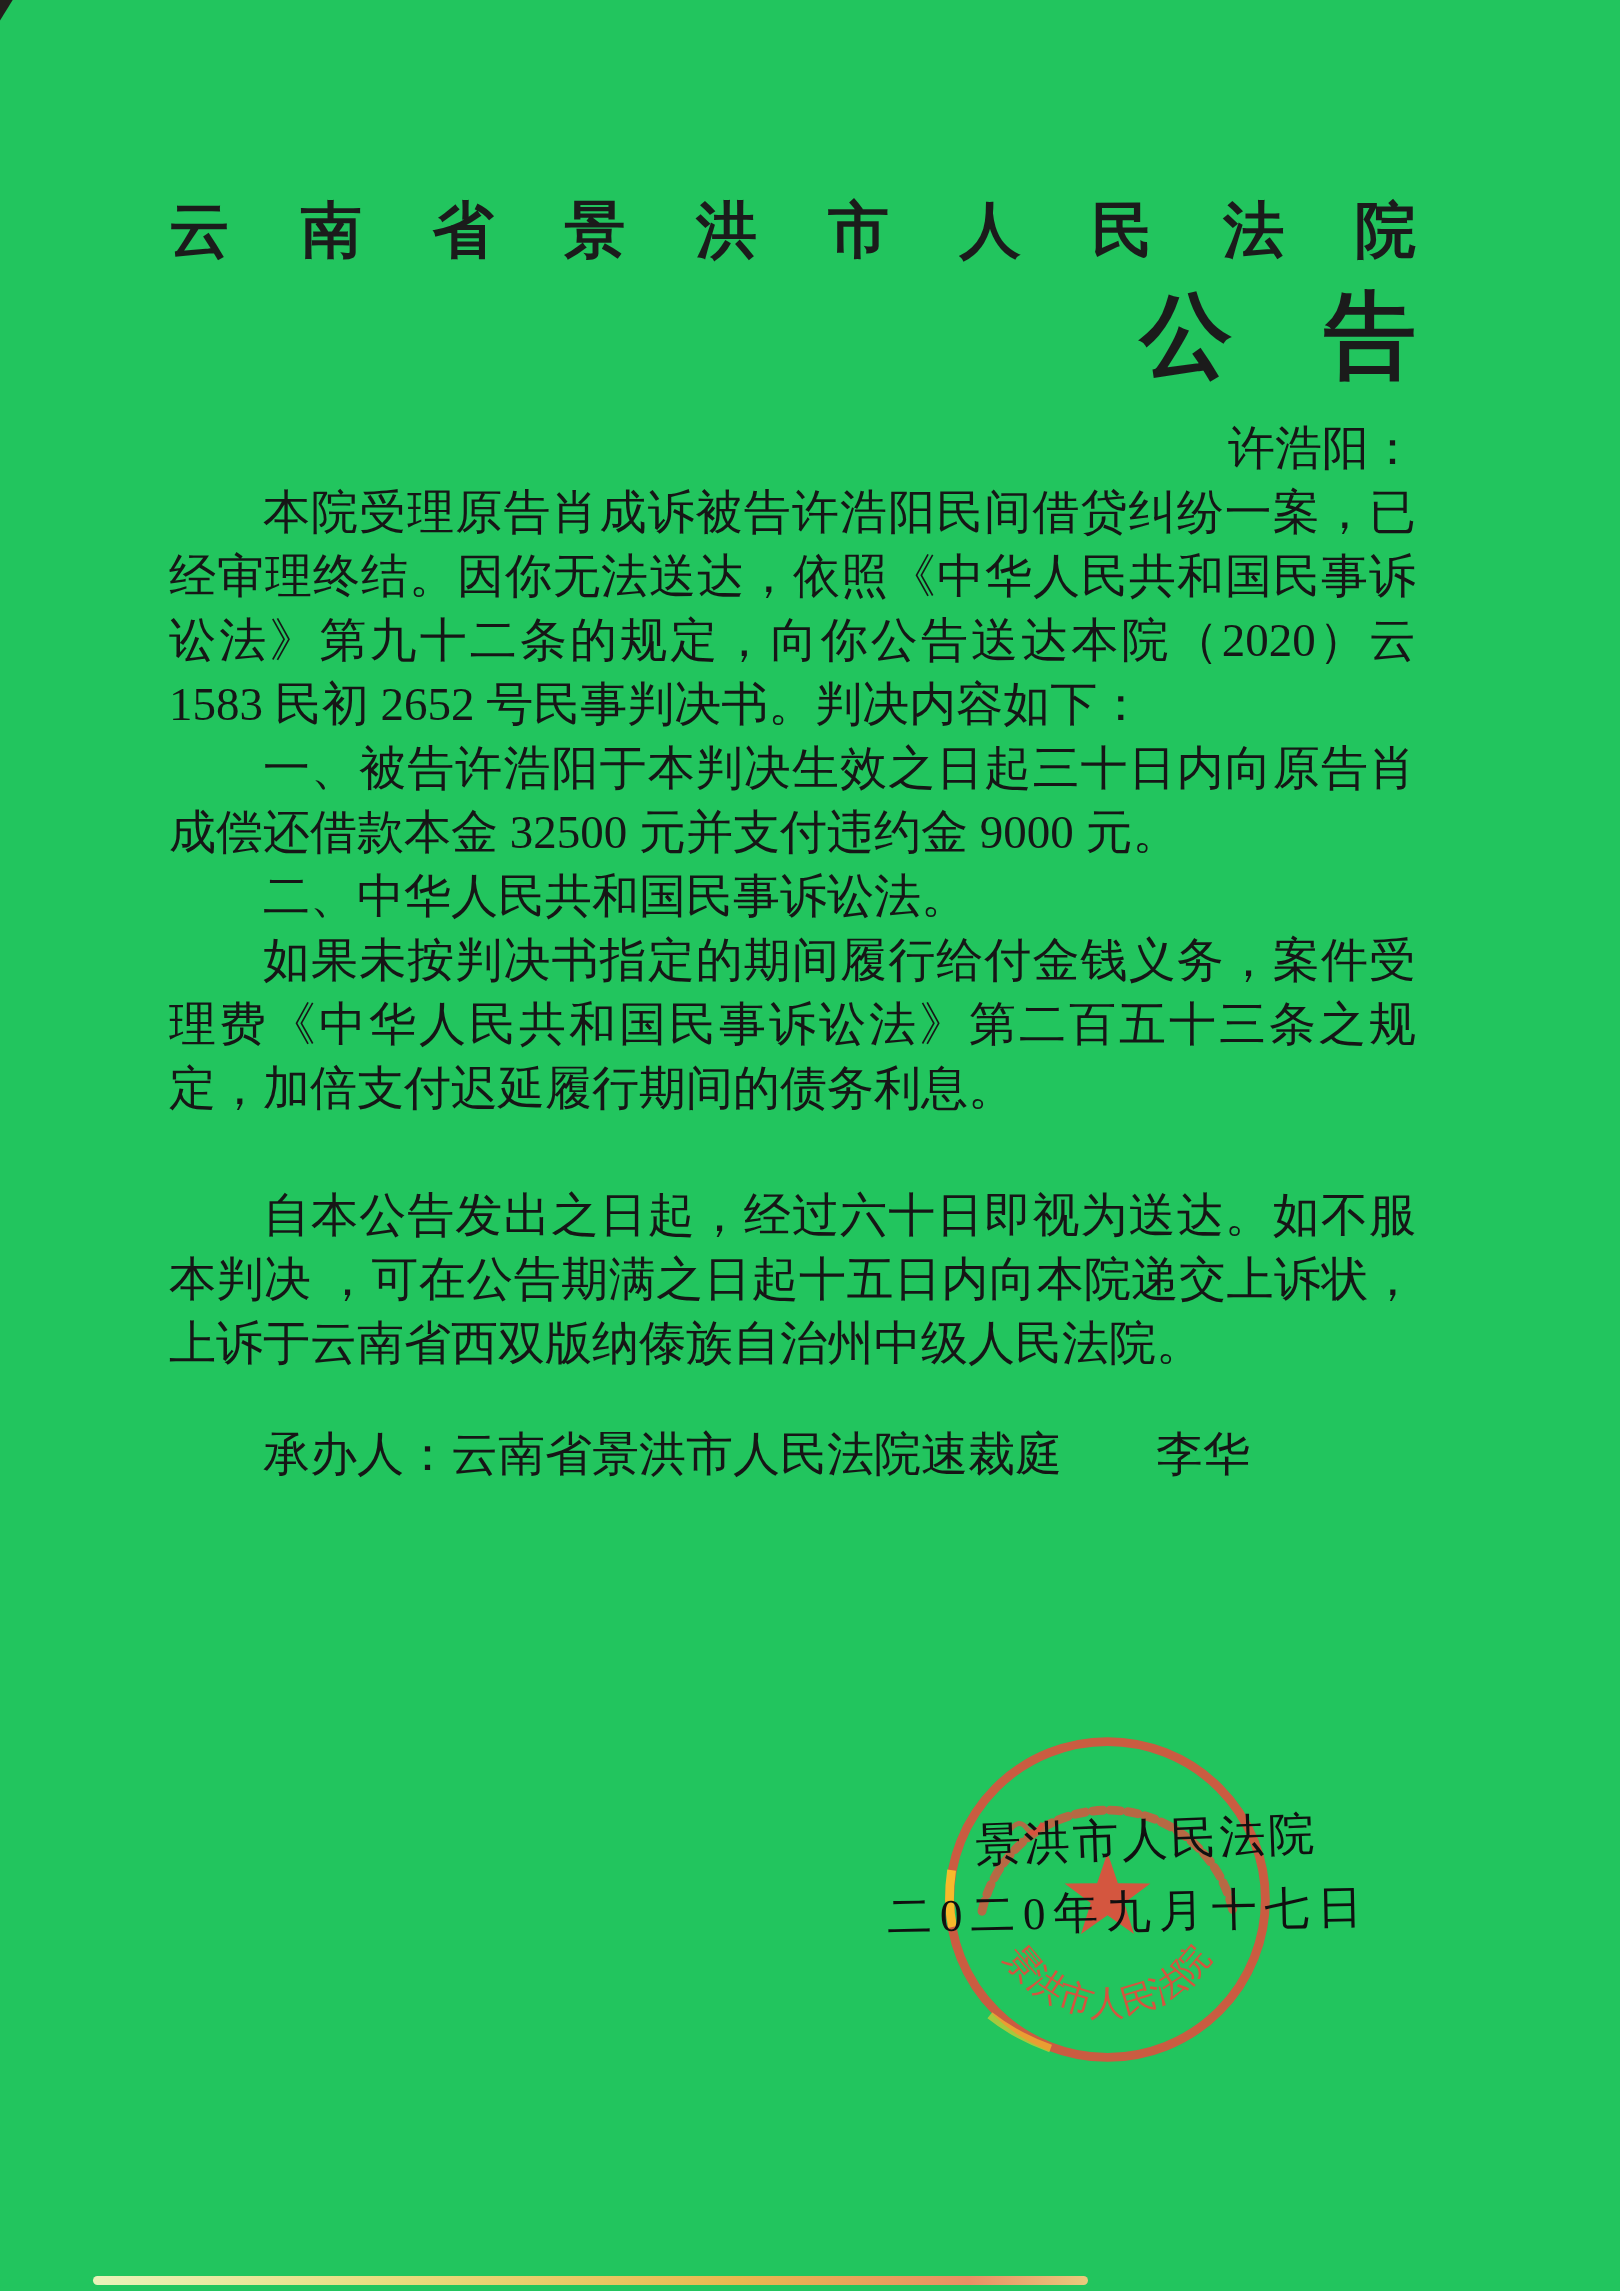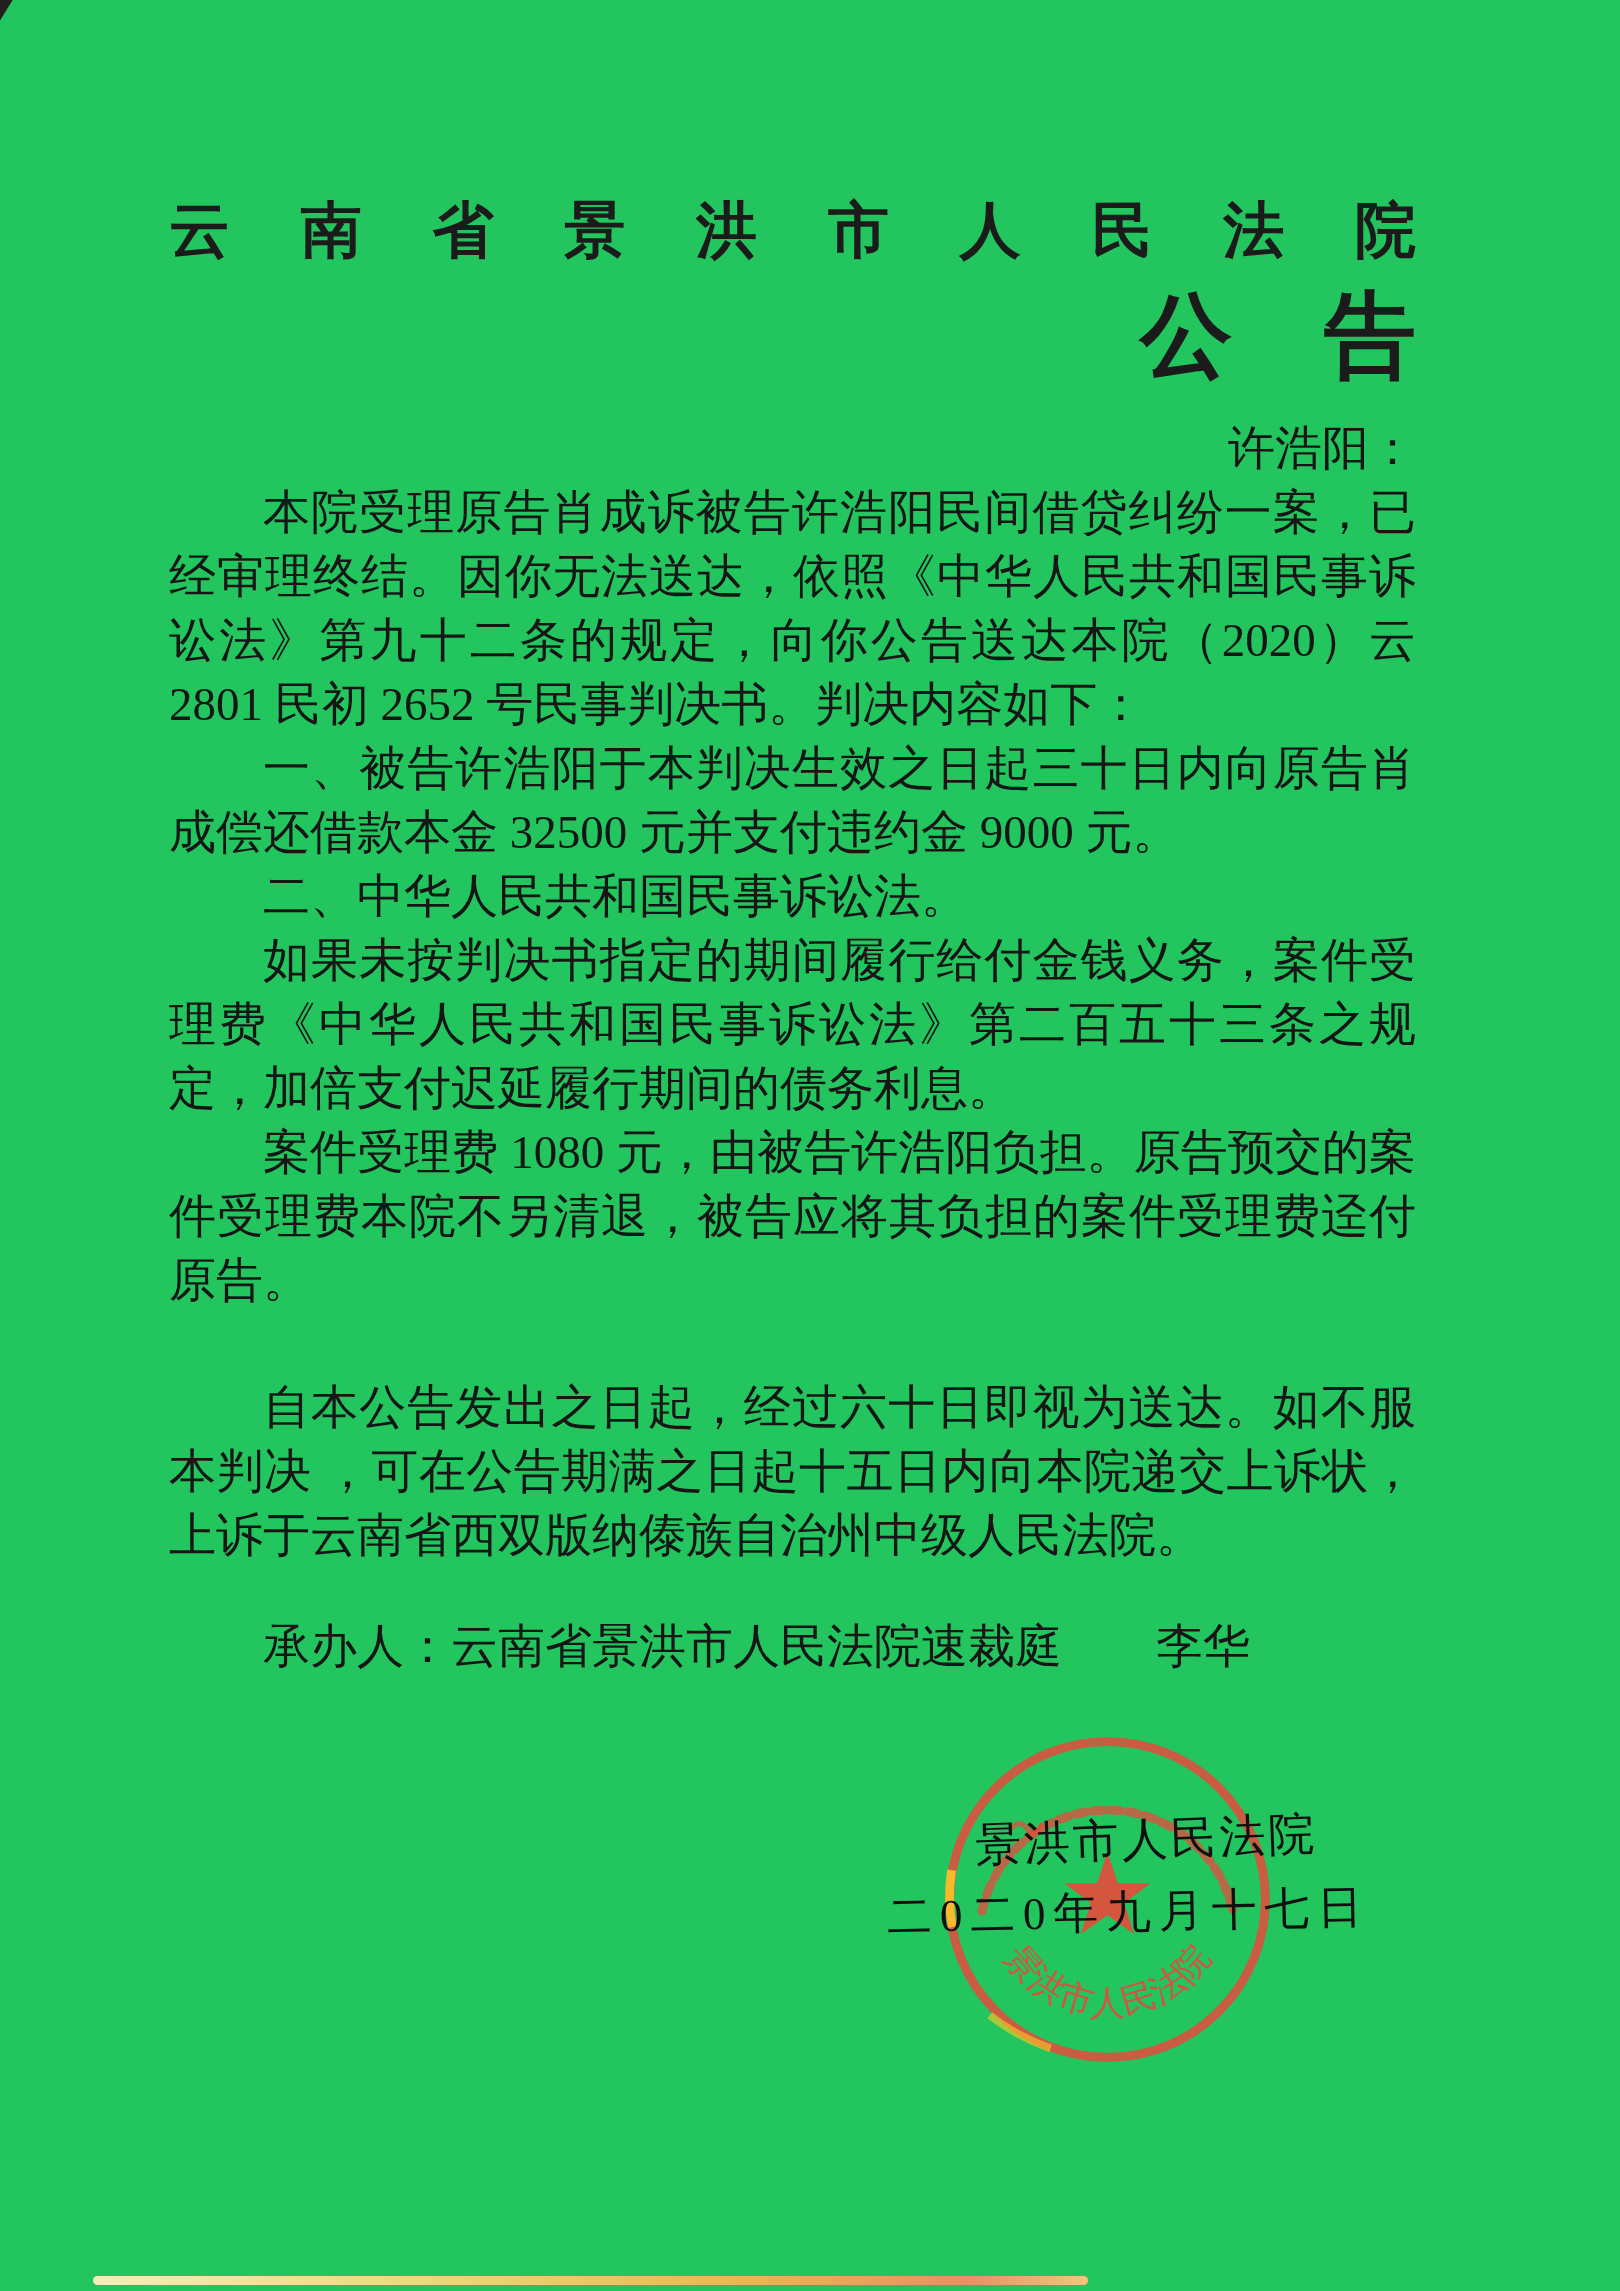--- a/index.html
+++ b/index.html
@@ -98,25 +98,24 @@
 <body>
 
 <div class="page">
 
   <div class="corner-speck"></div>
 
   <div class="content">
     <div class="court-title">云南省景洪市人民法院</div>
     <div class="notice-title">公　告</div>
     <div class="addressee">许浩阳：</div>
-    <p class="para">本院受理原告肖成诉被告许浩阳民间借贷纠纷一案，已经审理终结。因你无法送达，依照《中华人民共和国民事诉讼法》第九十二条的规定，向你公告送达本院（2020）云 2801 民初 2652 号民事判决书。判决内容如下：</p>
+    <p class="para">本院受理原告肖成诉被告许浩阳民间借贷纠纷一案，已经审理终结。因你无法送达，依照《中华人民共和国民事诉讼法》第九十二条的规定，向你公告送达本院（2020）云 1583 民初 2652 号民事判决书。判决内容如下：</p>
     <p class="para">一、被告许浩阳于本判决生效之日起三十日内向原告肖成偿还借款本金 32500 元并支付违约金 9000 元。</p>
     <p class="para">二、中华人民共和国民事诉讼法。</p>
     <p class="para">如果未按判决书指定的期间履行给付金钱义务，案件受理费《中华人民共和国民事诉讼法》第二百五十三条之规定，加倍支付迟延履行期间的债务利息。</p>
-    <p class="para">案件受理费 1080 元，由被告许浩阳负担。原告预交的案件受理费本院不另清退，被告应将其负担的案件受理费迳付原告。</p>
     <p class="para gap-before">自本公告发出之日起，经过六十日即视为送达。如不服本判决 ，可在公告期满之日起十五日内向本院递交上诉状，上诉于云南省西双版纳傣族自治州中级人民法院。</p>
     <p class="handler">承办人：云南省景洪市人民法院速裁庭　　李华</p>
   </div>
 
   <div class="seal-wrap">
     <svg width="353" height="353" viewBox="0 0 360 360">
       <defs>
         <path id="seal-bottom-arc" d="M 58,196 A 124,124 0 0 0 302,196" fill="none"></path>
       </defs>
 

